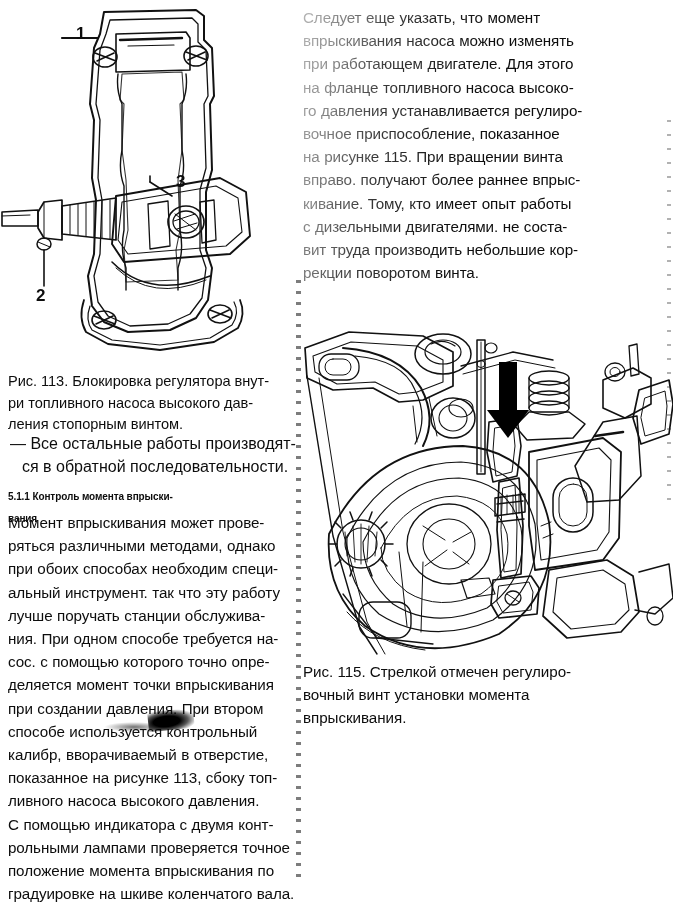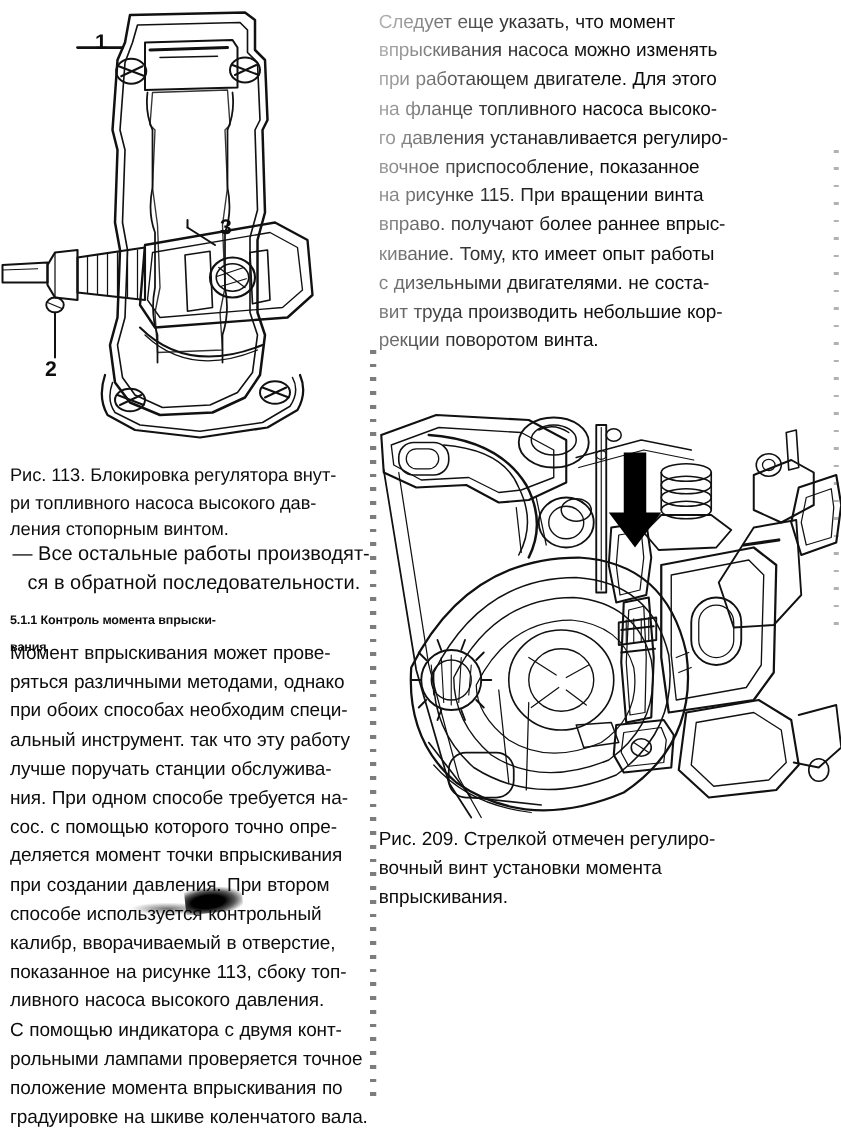--- a/index.html
+++ b/index.html
@@ -324,21 +324,21 @@
         <path d="M238 200 L248 196 M240 212 L250 208" stroke-width="1"></path>
         <path d="M126 72 L134 110 M110 80 L114 116" stroke-width="1"></path>
 
         <g fill="#000" stroke="none">
           <path d="M196 36 L214 36 L214 84 L226 84 L205 112 L184 84 L196 84 Z"></path>
         </g>
       </svg>
     </div>
 
     <div class="caption" style="position:absolute;left:0px;top:660px;width:370px;
-                                font-size:15.2px;line-height:23px;">Рис. 209. Стрелкой отмечен регулиро-
+                                font-size:15.2px;line-height:23px;">Рис. 115. Стрелкой отмечен регулиро-
 вочный винт установки момента
 впрыскивания.</div>
   </div>
 
   <div class="gutter-specks"></div>
   <div class="edge-specks"></div>
 
 </div>
 
 </body></html>

